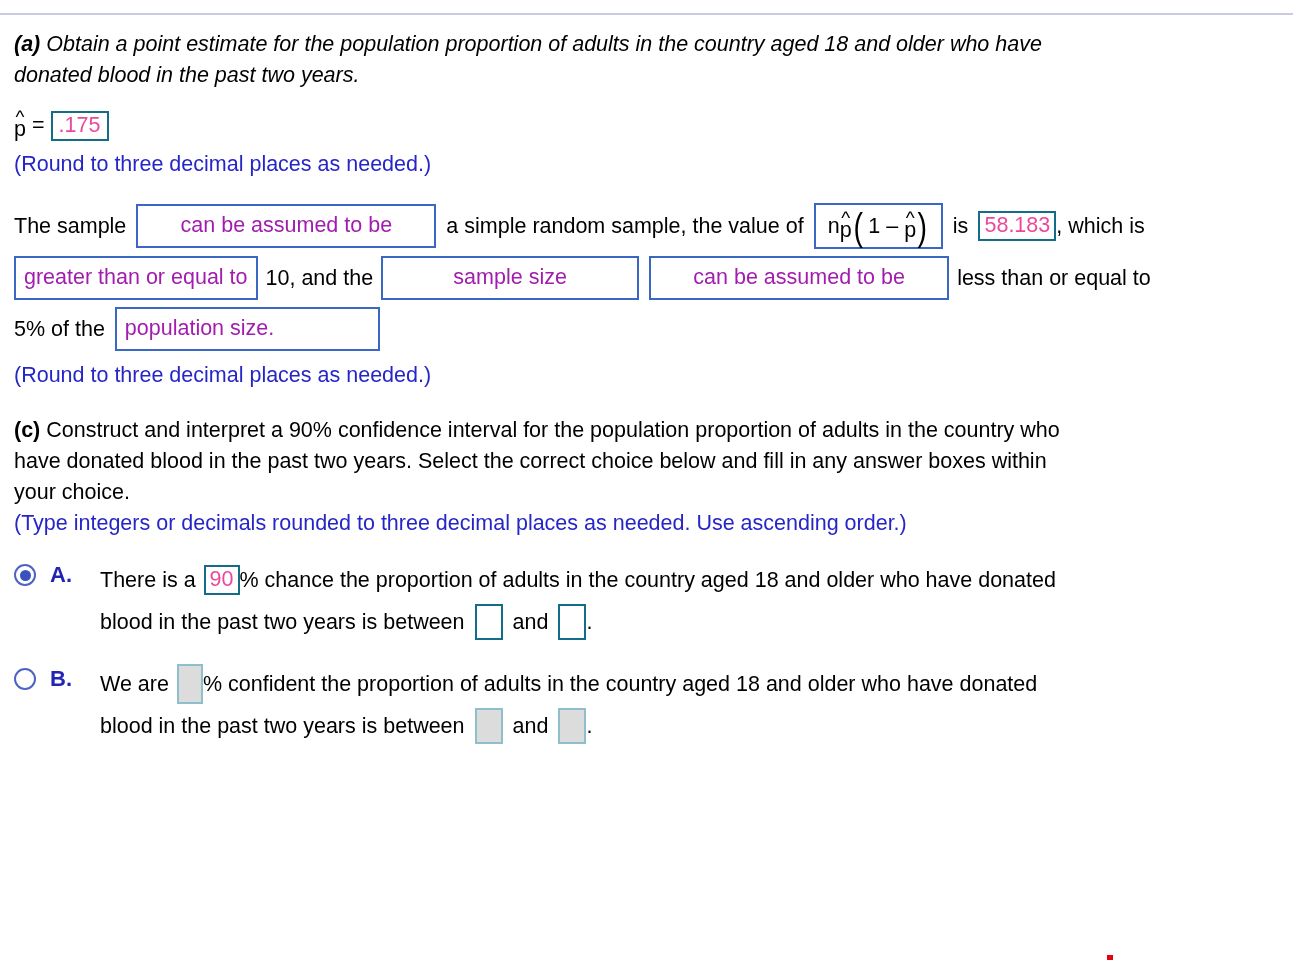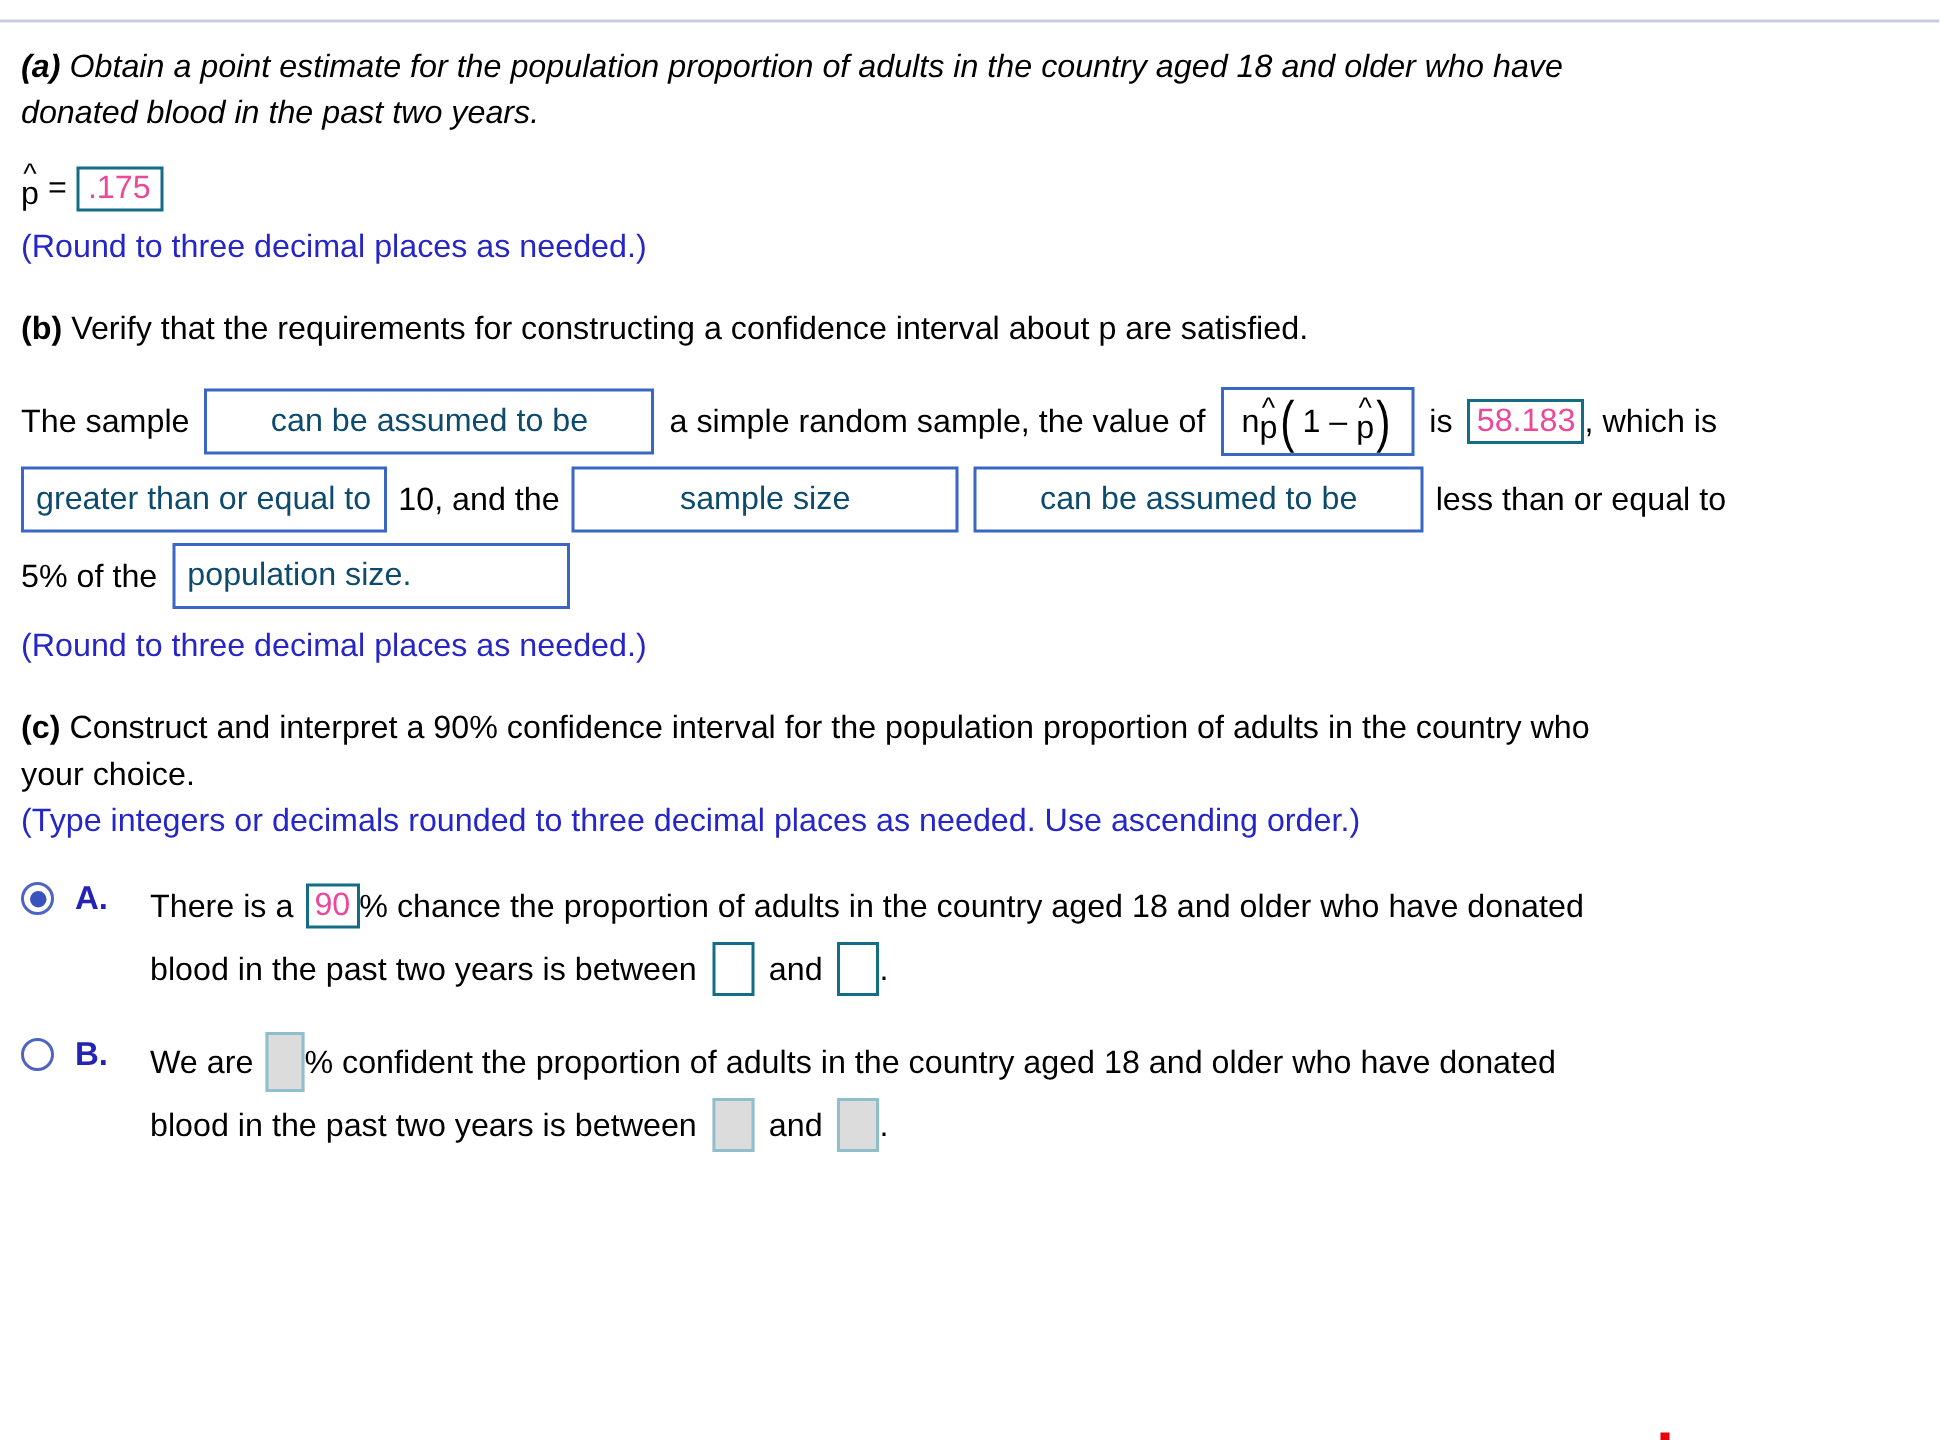--- a/index.html
+++ b/index.html
@@ -123,21 +123,21 @@
     display: inline-flex;
     align-items: center;
     justify-content: center;
     border: 2px solid #3a67c4;
     background: #ffffff;
     box-sizing: border-box;
     height: 44px;
     font-size: 21.5px;
     line-height: 1;
     padding: 0 18px;
-    color: #0c4a6e;
+    color: #a21caf;
   }
   .dropbox.leftalign {
     justify-content: flex-start;
     padding-left: 8px;
   }
   .formulabox {
     display: inline-flex;
     align-items: center;
     justify-content: center;
     border: 2px solid #3a67c4;
@@ -245,25 +245,20 @@
       <span class="sp6"></span>
       <span>=</span>
       <span class="sp6"></span>
       <span class="ansbox" style="min-width:58px;">.175</span>
     </div>
   </div>
   <div class="block" style="margin-top:8px;">
     <div class="blue-note">(Round to three decimal places as needed.)</div>
   </div>
 
-  <div class="block" style="margin-top:24px;">
-    <p class="nowrap">
-      <b>(b)</b><span class="sp6"></span><span>Verify that the requirements for constructing a confidence interval about p are satisfied.</span>
-    </p>
-  </div>
 
   <div class="block" style="margin-top:23px;">
     <div class="row">
       <span>The sample</span>
       <span class="sp10"></span>
       <span class="dropbox" style="min-width:300px;">can be assumed to be</span>
       <span class="sp10"></span>
       <span>a simple random sample, the value of</span>
       <span class="sp10"></span>
       <span class="formulabox">
@@ -309,20 +304,21 @@
   </div>
 
   <div class="block" style="margin-top:9px;">
     <div class="blue-note">(Round to three decimal places as needed.)</div>
   </div>
 
   <div class="block" style="margin-top:24px;">
     <p class="nowrap">
       <b>(c)</b><span class="sp6"></span><span>Construct and interpret a 90% confidence interval for the population proportion of adults in the country who</span>
     </p>
+    <p class="nowrap">have donated blood in the past two years. Select the correct choice below and fill in any answer boxes within</p>
     <p class="nowrap">your choice.</p>
     <div class="blue-note">(Type integers or decimals rounded to three decimal places as needed. Use ascending order.)</div>
   </div>
 
   <div class="choice" style="margin-top:20px;">
     <span class="radio selected"></span>
     <span class="choice-letter">A.</span>
     <div class="choice-body">
       <div class="choice-line">
         <span>There is a</span>

